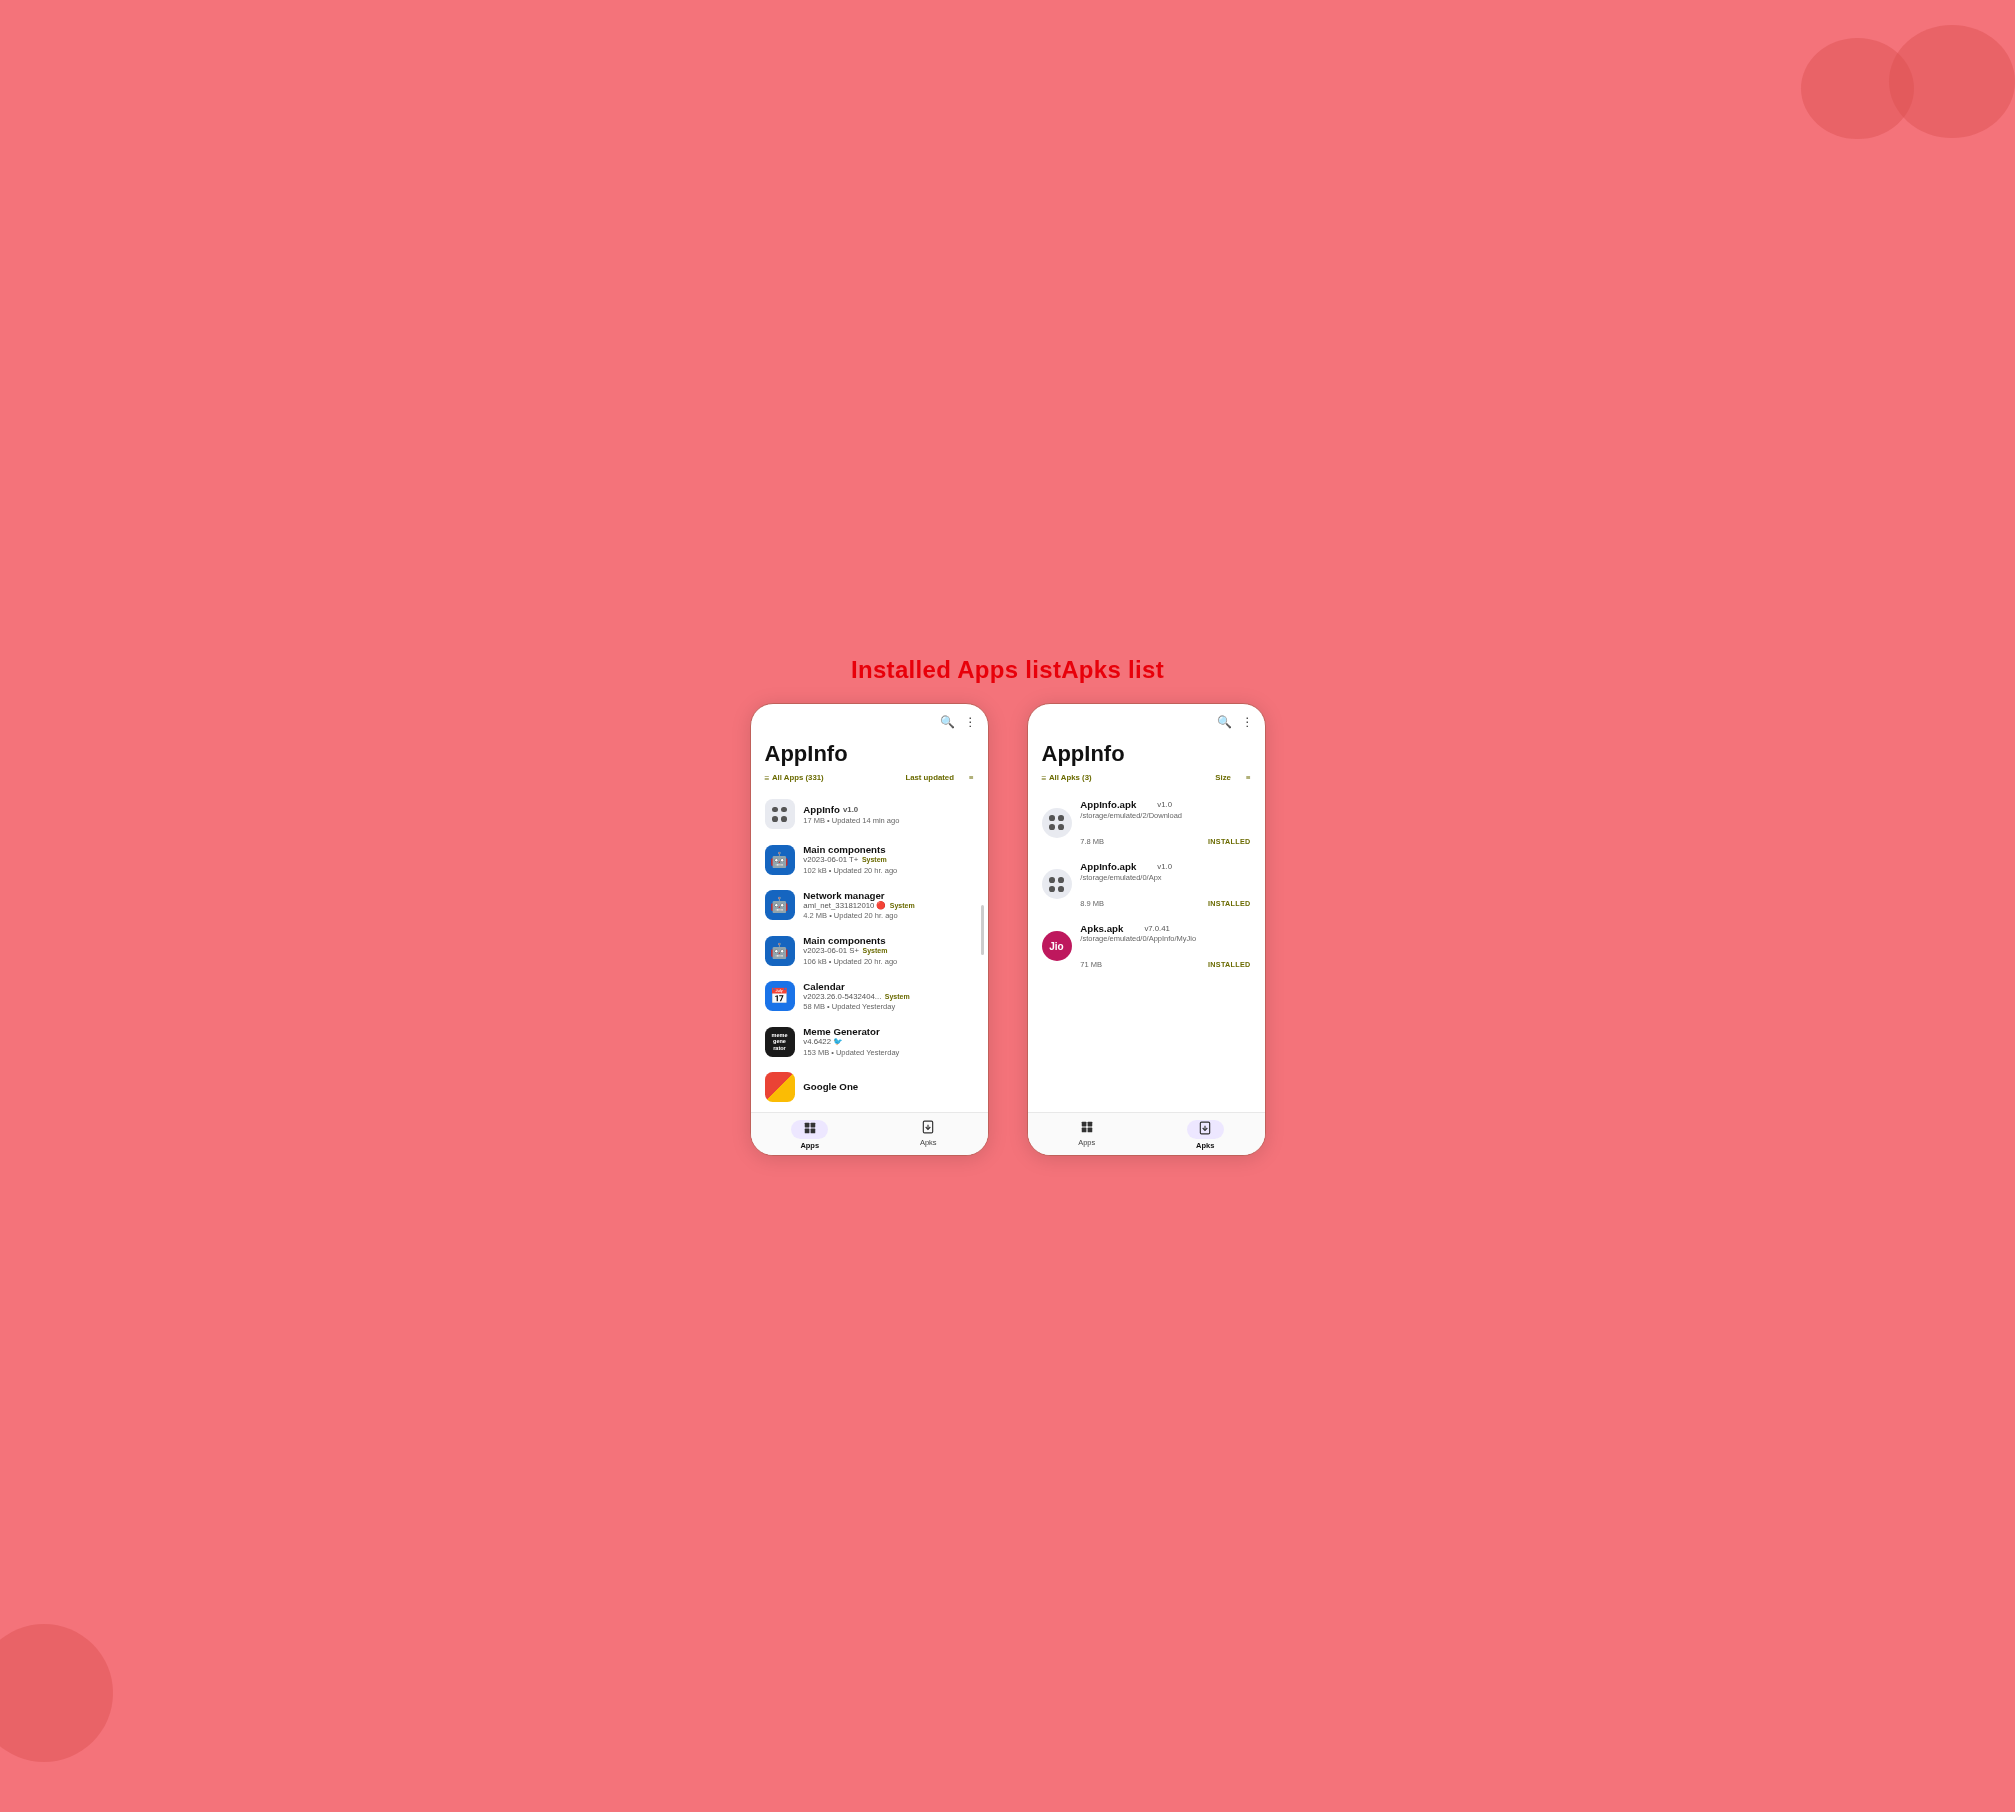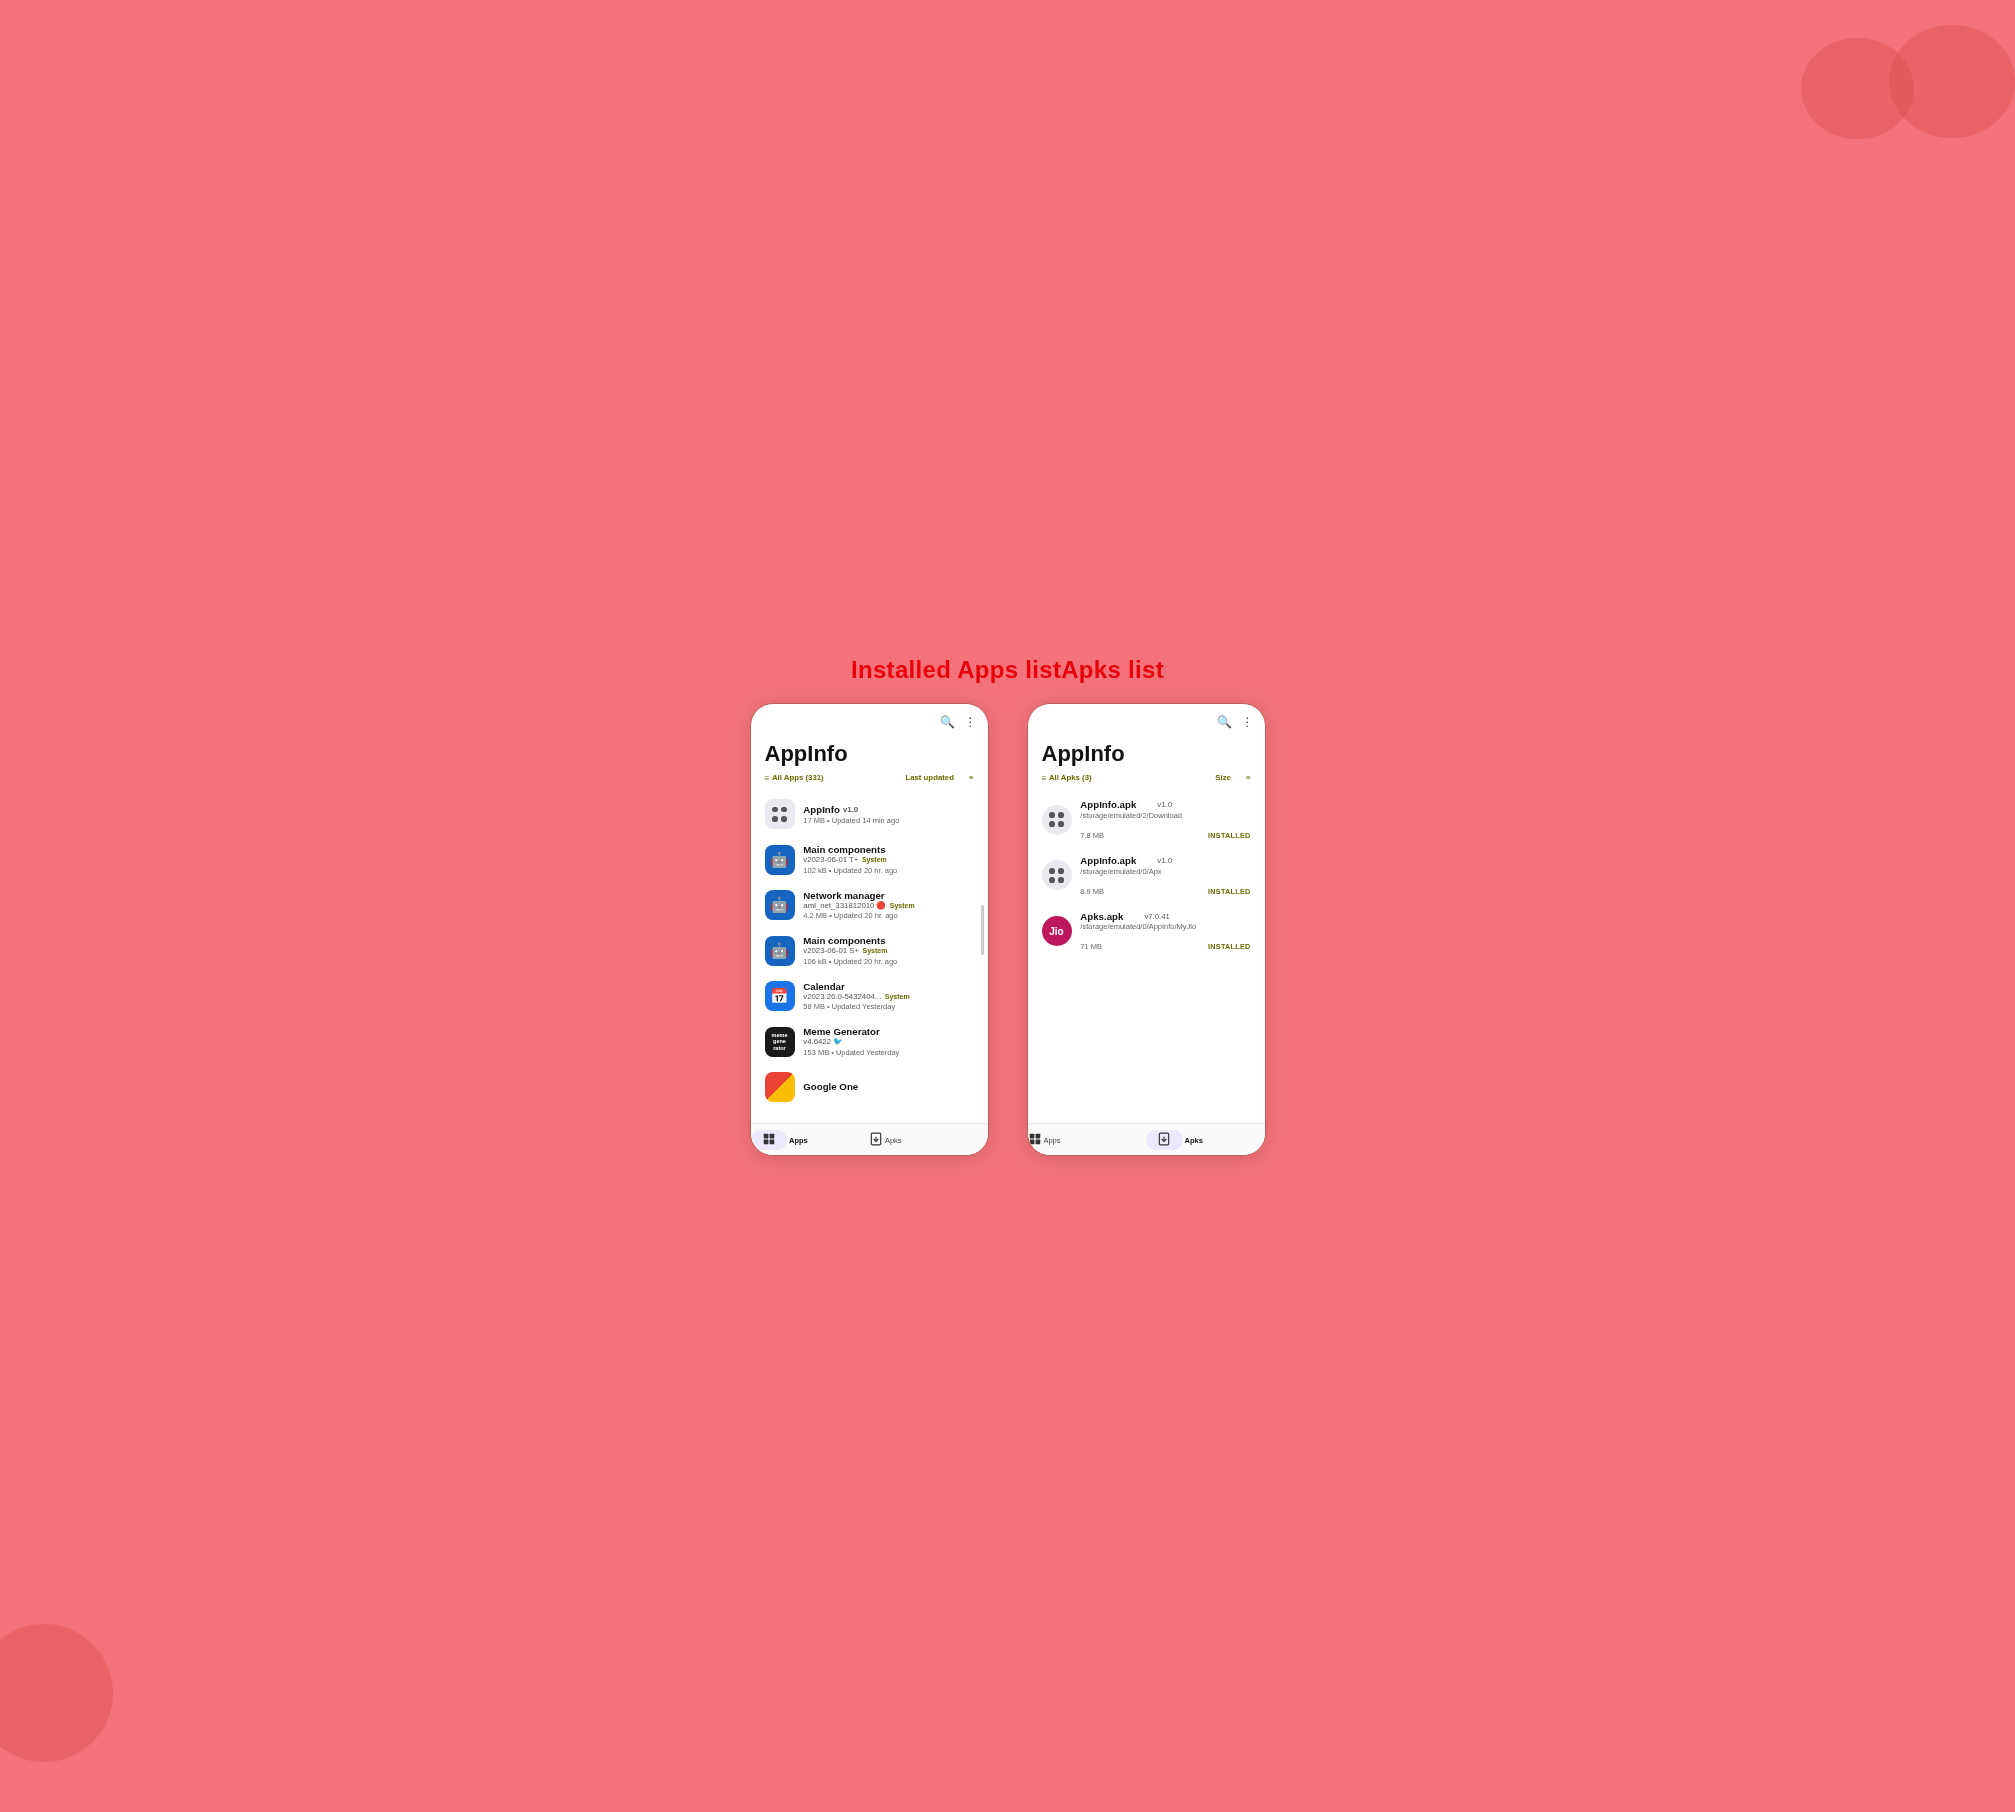--- a/index.html
+++ b/index.html
@@ -214,21 +214,21 @@
     }
     .apk-path {
       font-size: 0.75rem;
       color: #666;
       margin-top: 0.6px;
     }
     .apk-size-row {
       display: flex;
       justify-content: space-between;
       align-items: center;
-      margin-top: 11px;
+      margin-top: 17px;
     }
     .apk-size {
       font-size: 0.75rem;
       color: #666;
     }
     .installed-badge {
       font-size: 0.72rem;
       font-weight: 700;
       color: #6a6a00;
       letter-spacing: 0.3px;
@@ -237,21 +237,21 @@
     
     .phone-nav {
       display: flex;
       border-top: 0.6px solid #e8e8e8;
       background: #fafafa;
       padding: 6.3px 0 5px 0;
     }
     .nav-item {
       flex: 1;
       display: flex;
-      flex-direction: row;
+      flex-direction: column;
       align-items: center;
       gap: 1.9px;
       cursor: pointer;
     }
     .nav-icon {
       font-size: 1.4rem;
       color: #333;
     }
     .nav-icon-active {
       background: #ede7ff;

